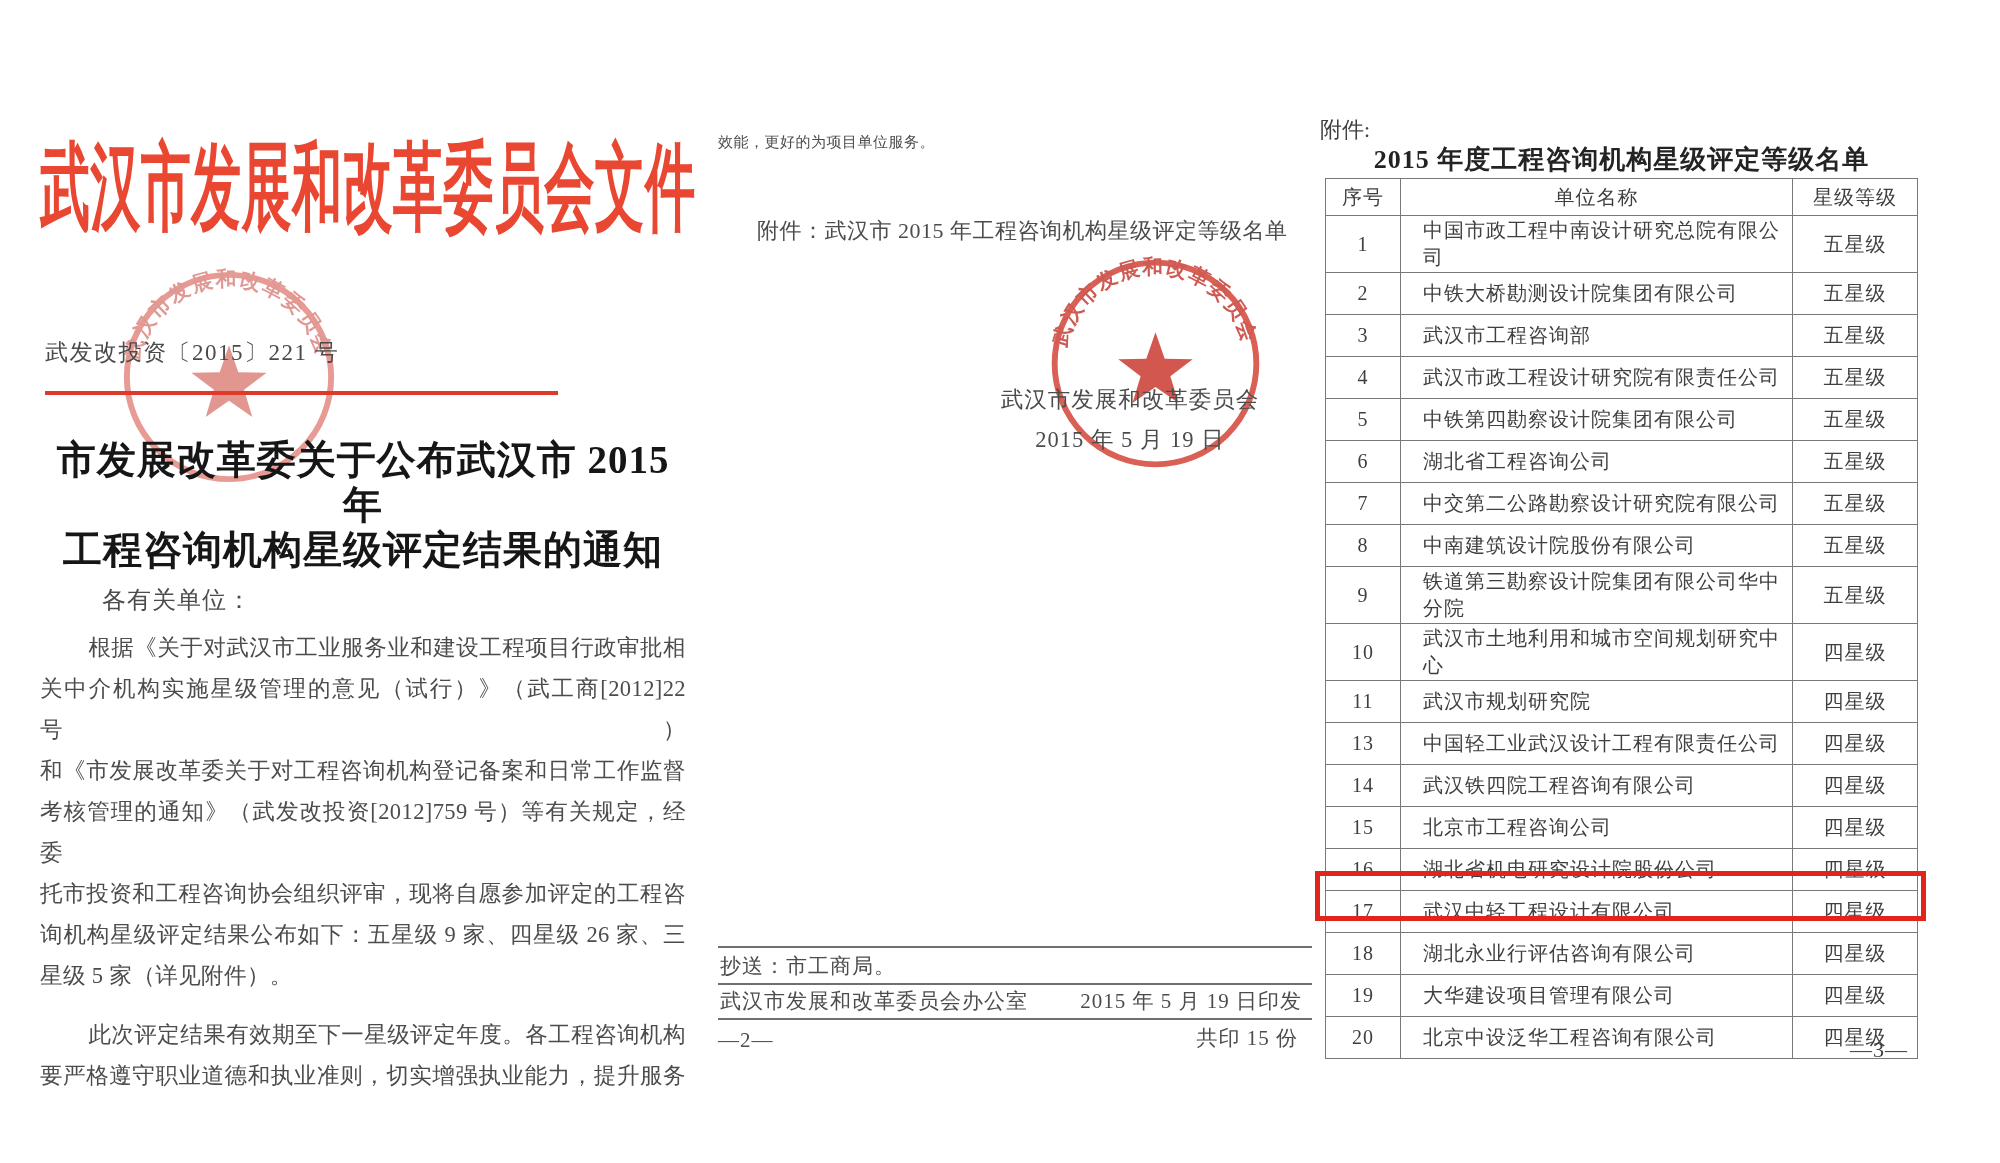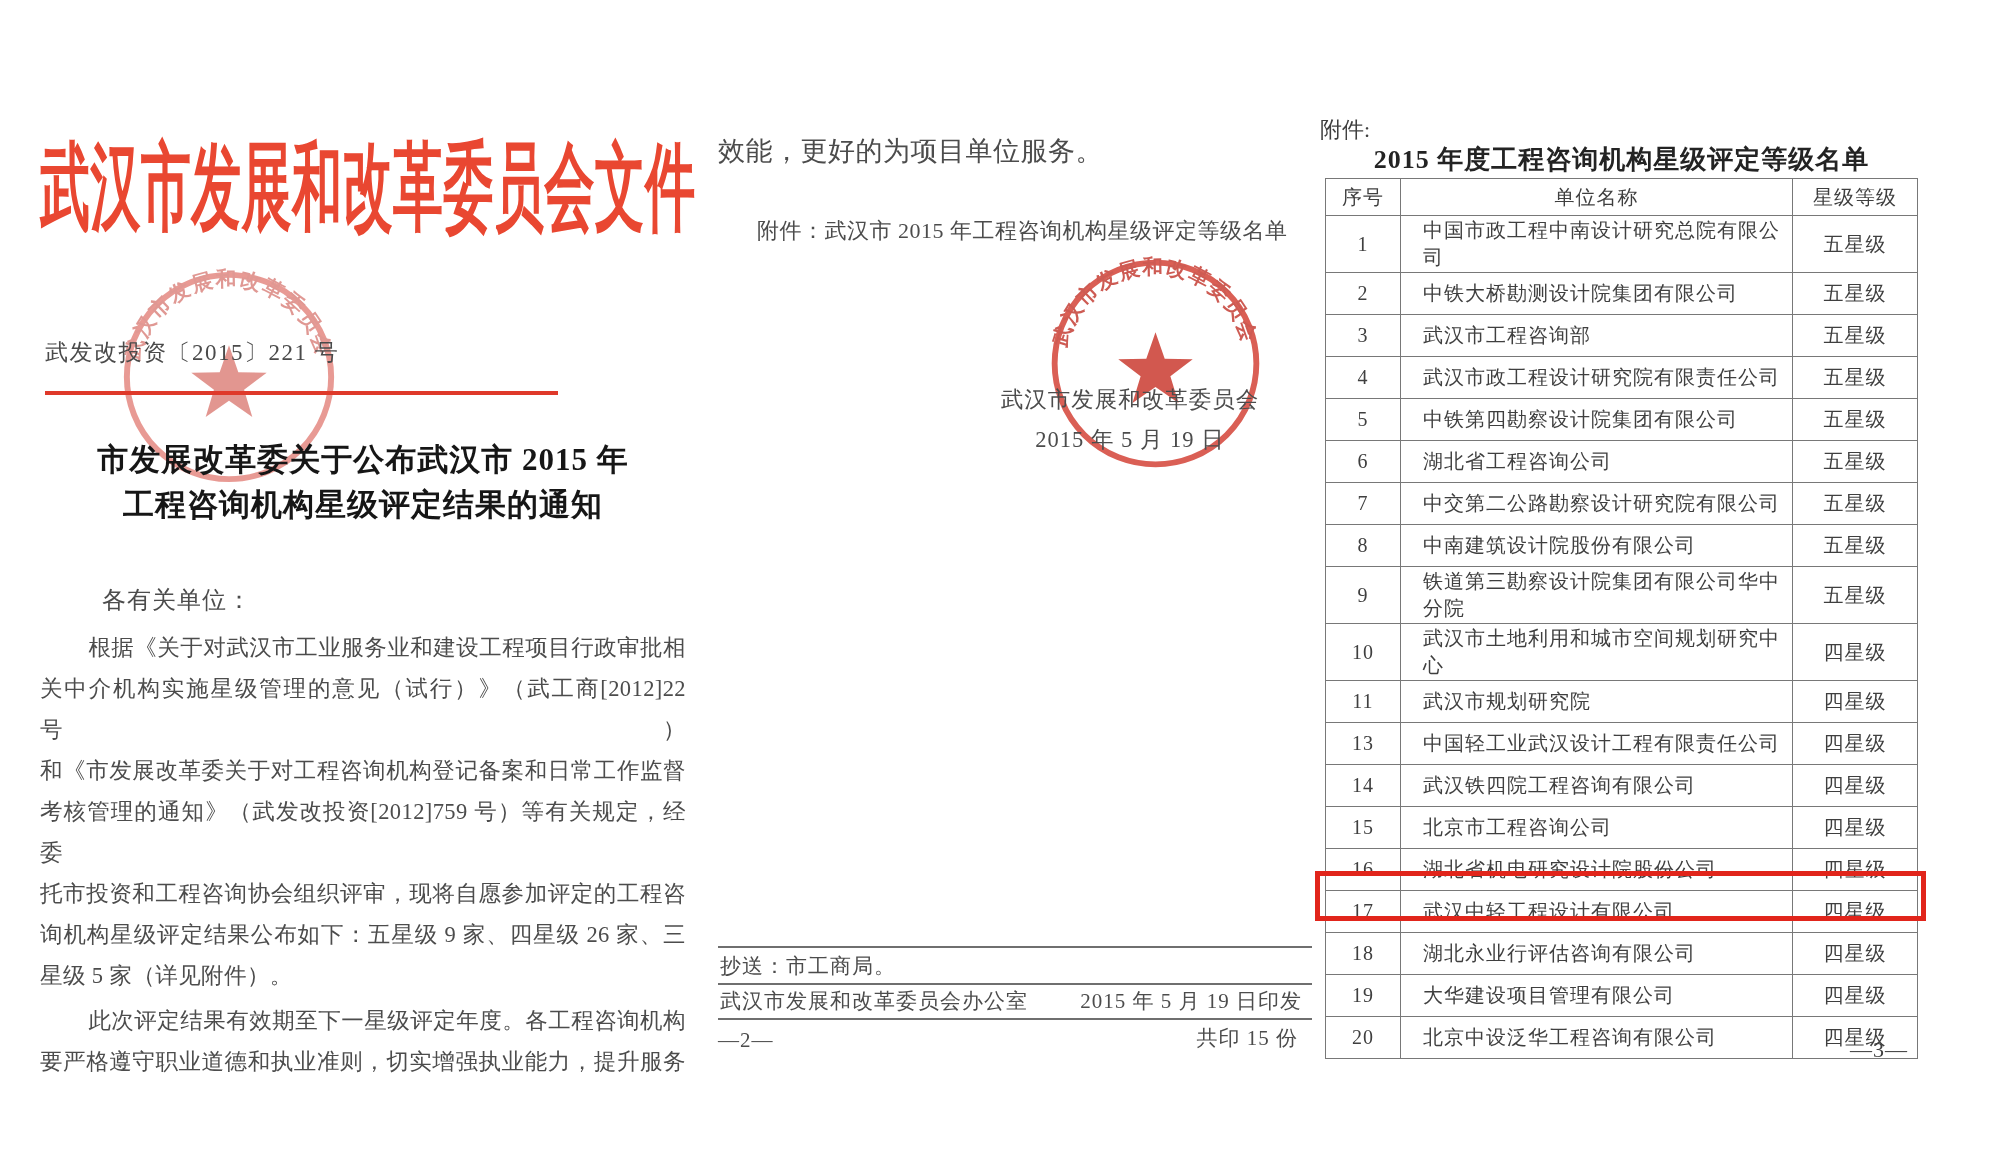--- a/index.html
+++ b/index.html
@@ -14,40 +14,40 @@
   
   .banner{
     left:40px;top:138px;font-size:96px;font-weight:bold;color:#e94731;
     white-space:nowrap;line-height:1.05;
     transform:scaleX(0.52);transform-origin:left top;letter-spacing:1px;
   }
   .doc-number{left:45px;top:337px;width:655px;text-align:left;
     font-size:23px;color:#4a4a4a;letter-spacing:1.5px;}
   .red-rule{left:45px;top:391px;width:513px;height:4px;background:#df392a;}
   .doc-title{left:40px;top:437px;width:646px;text-align:center;
-    font-size:31px;font-weight:bold;color:#161616;line-height:45px;letter-spacing:1px;}
+    font-size:39px;font-weight:bold;color:#161616;line-height:45px;letter-spacing:1px;}
   .salutation{left:102px;top:584px;font-size:24px;letter-spacing:1px;}
   .bodytext{left:40px;top:627px;width:646px;font-size:22.5px;line-height:41px;
     color:#4c4c4c;letter-spacing:.4px;}
   .bodytext .bl{text-align:justify;text-align-last:justify;}
   .bodytext .bl.noj{text-align:left;text-align-last:left;}
   .bodytext .bl.ind{text-indent:2.15em;}
-  .bodytext .bl.parabreak{margin-top:4px;}
+  .bodytext .bl.parabreak{margin-top:18px;}
 
   
   .seal{position:absolute;overflow:visible;}
   .seal-ring{fill:none;stroke:#d6493e;stroke-width:6;}
   .seal-text{font-size:21px;letter-spacing:2px;font-weight:bold;fill:#c7453c;
     font-family:"Liberation Serif","DejaVu Serif",serif;}
   .seal-star{fill:#cc4237;}
   .seal.faint{opacity:.55;}
   .seal.strong{opacity:.88;}
 
   
-  .p2-line1{left:718px;top:133px;font-size:27px;letter-spacing:.5px;}
+  .p2-line1{left:718px;top:133px;font-size:15px;letter-spacing:.5px;}
   .p2-attachment{left:757px;top:216px;font-size:22px;letter-spacing:.5px;}
   .p2-signature{left:1000px;top:384px;width:260px;text-align:center;
     font-size:22.5px;letter-spacing:1px;}
   .p2-date{left:1000px;top:424px;width:260px;text-align:center;
     font-size:22.5px;letter-spacing:1px;}
   .p2-footer{left:718px;top:946px;width:594px;font-size:21px;color:#4c4c4c;}
   .frule{border-top:2px solid #6f6f6f;height:0;}
   .cc-row{padding:4px 0 3px 2px;letter-spacing:1px;}
   .office-row{display:flex;justify-content:space-between;align-items:center;
     padding:2px 10px 3px 2px;letter-spacing:1px;font-family:Liberation Serif, serif;}

